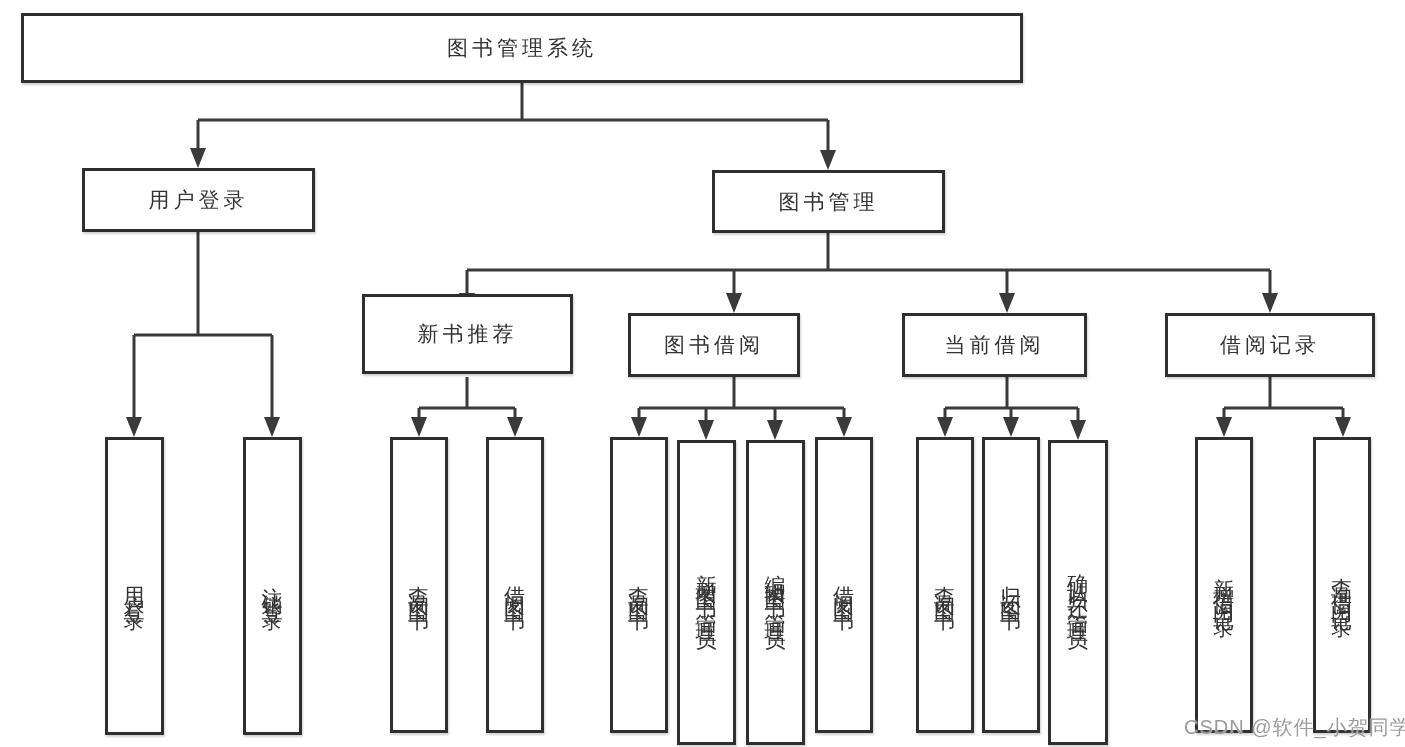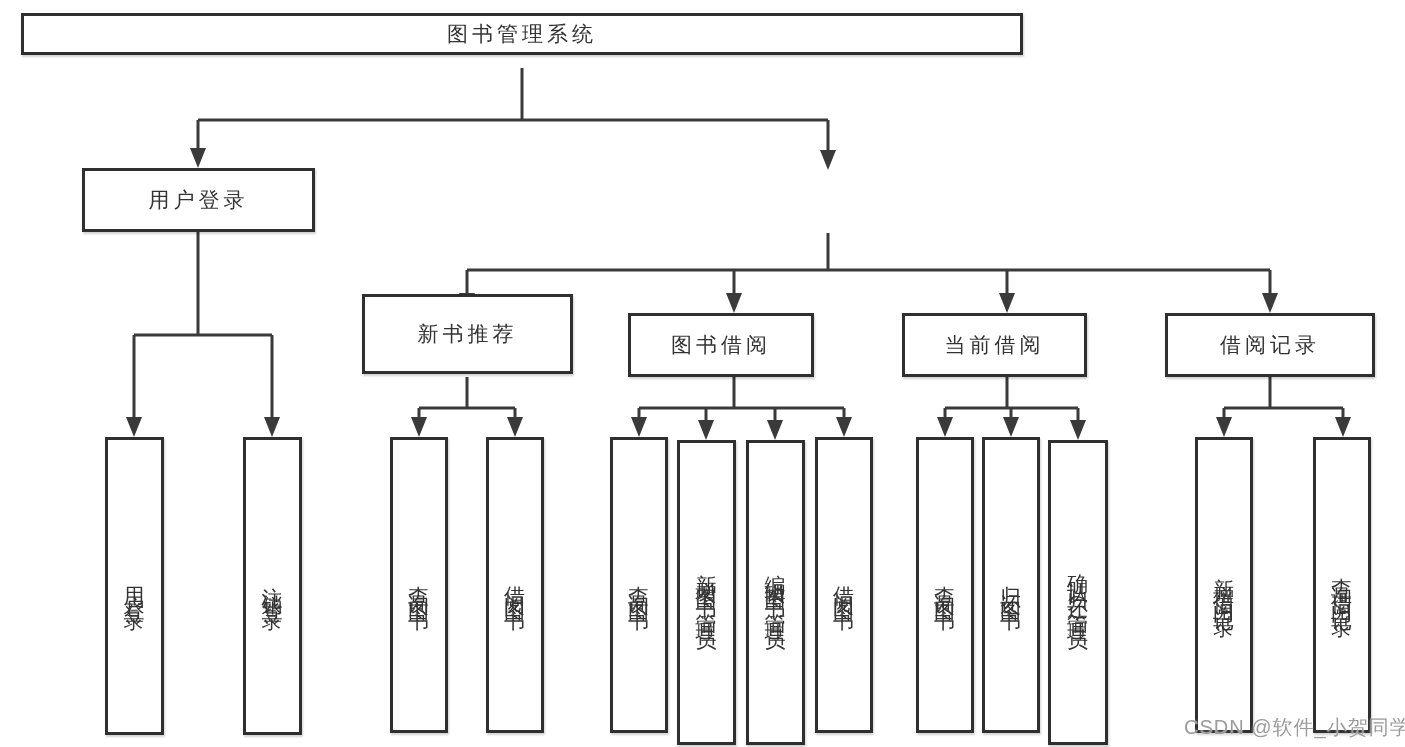--- a/index.html
+++ b/index.html
@@ -84,32 +84,35 @@
       <path d="M767 420 L783 420 L775 440 Z"></path>
       <path d="M836 417 L852 417 L844 437 Z"></path>
       <path d="M937 417 L953 417 L945 437 Z"></path>
       <path d="M1003 417 L1019 417 L1011 437 Z"></path>
       <path d="M1070 420 L1086 420 L1078 440 Z"></path>
       <path d="M1216 417 L1232 417 L1224 437 Z"></path>
       <path d="M1335 417 L1351 417 L1343 437 Z"></path>
     </g>
   </svg>
 
-  <div class="node" style="left:21px;top:13px;width:1002px;height:42px">
+  <div class="node" style="left:21px;top:13px;width:1002px;height:70px">
     <span class="hlabel">图书管理系统</span>
   </div>
 
   <div class="node" style="left:82px;top:168px;width:233px;height:64px">
     <span class="hlabel">用户登录</span>
   </div>
+  <div class="node" style="left:712px;top:170px;width:233px;height:63px">
+    <span class="hlabel">图书管理</span>
+  </div>
 
   <div class="node" style="left:362px;top:294px;width:211px;height:80px">
     <span class="hlabel">新书推荐</span>
   </div>
-  <div class="node" style="left:628px;top:313px;width:186px;height:64px">
+  <div class="node" style="left:628px;top:313px;width:172px;height:64px">
     <span class="hlabel">图书借阅</span>
   </div>
   <div class="node" style="left:902px;top:313px;width:185px;height:64px">
     <span class="hlabel">当前借阅</span>
   </div>
   <div class="node" style="left:1165px;top:313px;width:210px;height:64px">
     <span class="hlabel">借阅记录</span>
   </div>
 
   <div class="node" style="left:105px;top:437px;width:59px;height:298px">

